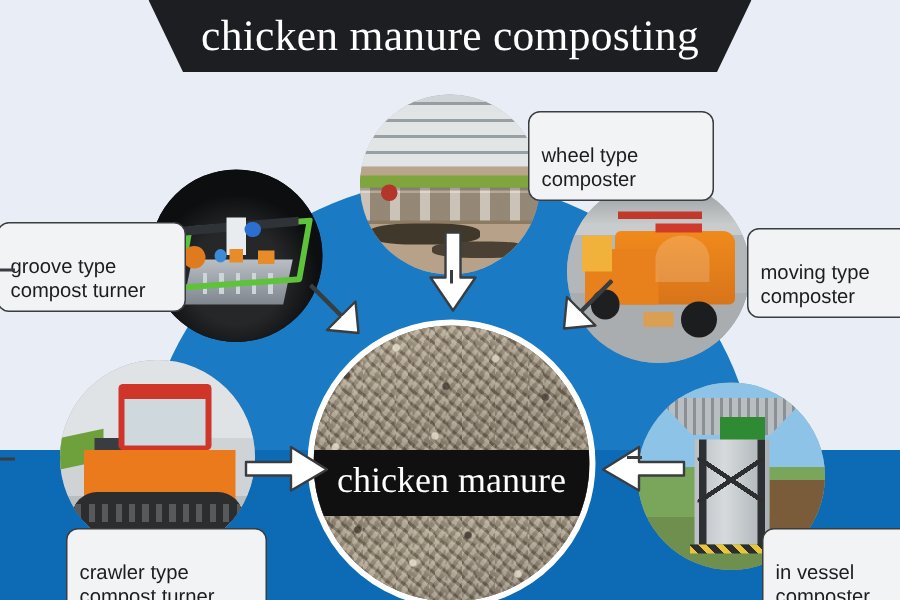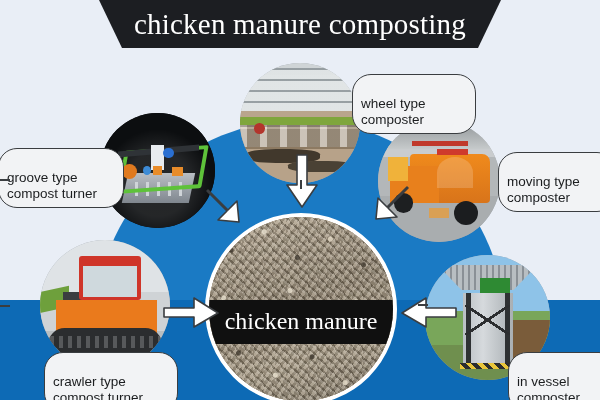--- a/index.html
+++ b/index.html
@@ -137,21 +137,21 @@
     background-size:auto,auto,auto,auto,auto,auto,auto,auto,auto,auto,auto,auto,auto,auto,auto, 9px 9px, 11px 11px, auto;
   }
   #center .label{
     position:absolute;left:0;top:45%;width:100%;height:44px;background:#101010;
     display:flex;align-items:center;justify-content:center;
     color:#fff;font-family:Liberation Serif, serif;font-size:24px;
   }
 
   
   .callout{
-    position:absolute;background:#f2f3f5;border:1.6px solid #3a3d40;border-radius:19px;
+    position:absolute;background:#f2f3f5;border:1.6px solid #3a3d40;border-radius:8px;
     color:#1b1d1f;font-size:13.5px;line-height:16px;padding:5px 8px;white-space:pre-line;
   }
 
   
   .arrow{position:absolute;}
   .arrow svg{display:block;overflow:visible;}
 
   
   .pin{position:absolute;background:#3a3d40;}
 </style>

